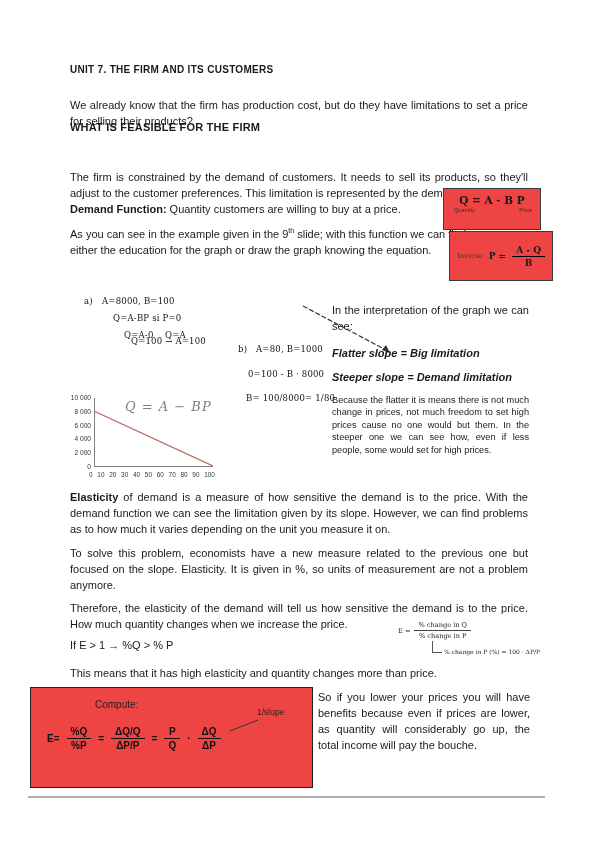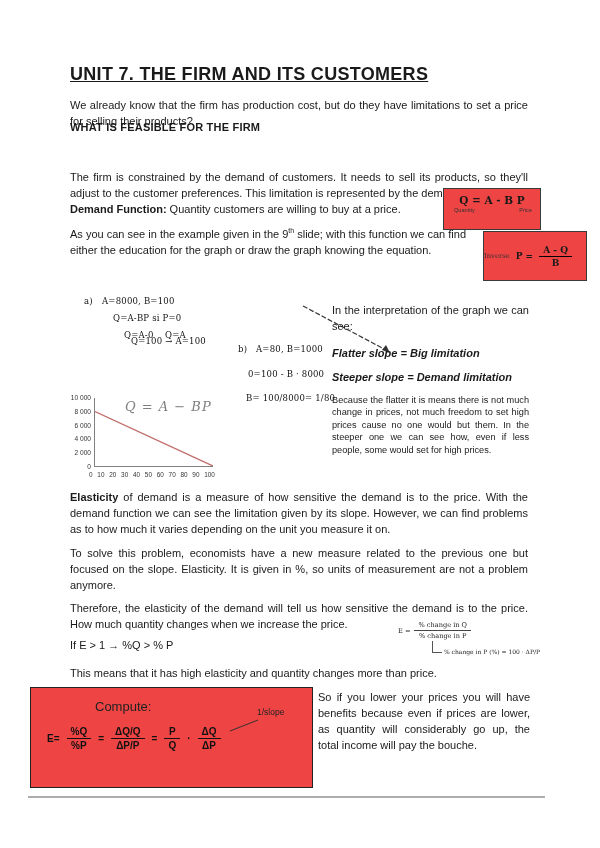--- a/index.html
+++ b/index.html
@@ -1,19 +1,19 @@
 <!DOCTYPE html>
 <html><head>
 <meta charset="utf-8">
 <style>
   html,body{margin:0;padding:0;background:#ffffff;}
   .page{position:relative;width:600px;height:848px;background:#fff;overflow:hidden;
         font-family:"Liberation Sans",sans-serif;color:#1a1a1a;}
   .abs{position:absolute;}
-  .title{font-size:18px;font-weight:bold;text-decoration:underline;letter-spacing:.3px;}
+  .title{font-size:10px;font-weight:bold;letter-spacing:.3px;}
   .h2{font-size:11px;font-weight:bold;letter-spacing:.2px;}
   .para{font-size:11px;line-height:16px;text-align:justify;}
   .nowrap{white-space:nowrap;}
   .bold{font-weight:bold;}
   .bi{font-weight:bold;font-style:italic;}
   .smallpara{font-size:9.2px;line-height:12.4px;text-align:justify;}
   .fbox{border:1.5px solid #3a3a3a;background:#ef4444;}
   .serif{font-family:"DejaVu Serif",serif;}
   .hand{font-family:"DejaVu Serif",serif;font-size:8.5px;letter-spacing:.2px;color:#111;white-space:nowrap;}
   .handsm{font-family:"DejaVu Serif",serif;font-size:6.6px;color:#222;white-space:nowrap;}
@@ -53,21 +53,21 @@
     <div style="display:flex;justify-content:space-between;padding:1px 8px 0 10px;font-size:5.6px;color:#333;">
       <span>Quantity</span>
       <span>Price</span>
     </div>
   </div>
 
   <div class="abs para" style="left:70px;top:226px;width:396px;">
     <span>As you can see in the example given in the 9</span><sup>th</sup><span> slide; with this function we can find either the education for the graph or draw the graph knowing the equation.</span>
   </div>
 
-  <div class="abs fbox" style="left:483px;top:231px;width:102px;height:48px;display:flex;align-items:center;gap:6px;">
+  <div class="abs fbox" style="left:449px;top:231px;width:102px;height:48px;display:flex;align-items:center;justify-content:center;gap:6px;">
     <span class="serif" style="font-size:6.8px;color:#333;">Inverse</span>
     <span class="serif bold" style="font-size:9px;">P =</span>
     <span class="frac serif bold" style="font-size:9px;">
       <span class="num">A - Q</span>
       <span class="den">B</span>
     </span>
   </div>
 
   <div class="abs hand" style="left:84px;top:296px;">a)</div>
   <div class="abs hand" style="left:102px;top:296px;">A=8000, B=100</div>
@@ -135,21 +135,21 @@
       <span class="den" style="border-top-color:#444;">% change in P</span>
     </span>
   </div>
   <div class="abs" style="left:432px;top:641px;width:9px;height:11px;border-left:1px solid #555;border-bottom:1px solid #555;"></div>
   <div class="abs handsm" style="left:444px;top:648px;font-size:6px;">% change in P (%) = 100 · ΔP/P</div>
 
   <div class="abs para nowrap" style="left:70px;top:637px;">If E &gt; 1 → %Q &gt; % P</div>
   <div class="abs para" style="left:70px;top:665px;width:458px;">This means that it has high elasticity and quantity changes more than price.</div>
 
   <div class="abs fbox" style="left:30px;top:687px;width:281px;height:99px;border-width:1px;border-color:#222;">
-    <div class="abs" style="left:64px;top:11px;font-size:13px;color:#222;">Compute:</div>
+    <div class="abs" style="left:64px;top:11px;font-size:10px;color:#222;">Compute:</div>
     <div class="cform abs" style="left:16px;top:38px;">
       <span>E=</span>
       <span class="frac">
         <span class="num">%Q</span>
         <span class="den">%P</span>
       </span>
       <span>=</span>
       <span class="frac">
         <span class="num">ΔQ/Q</span>
         <span class="den">ΔP/P</span>

